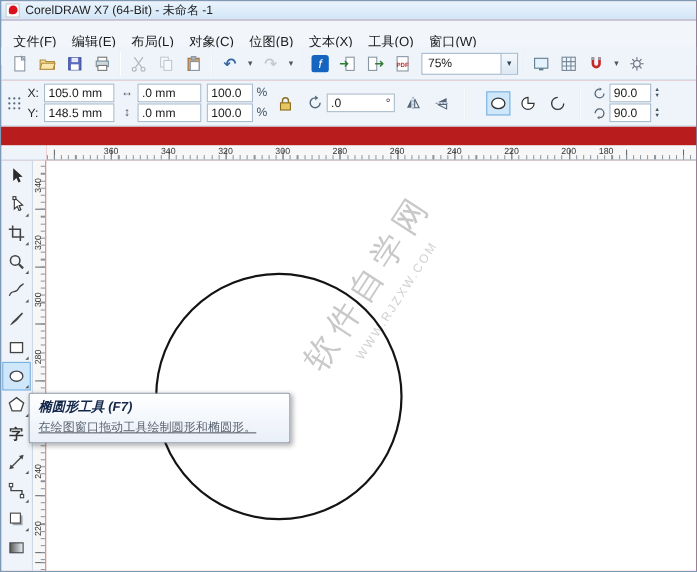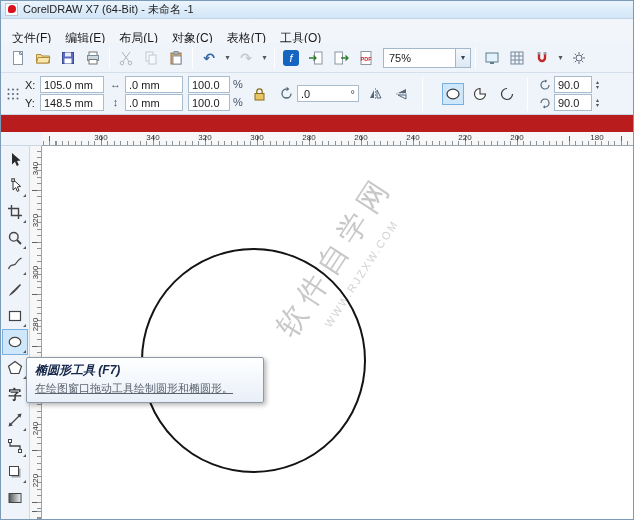--- a/index.html
+++ b/index.html
@@ -78,22 +78,24 @@
   <div class="titlebar">
     <span class="appicon"></span>
     <span class="titletext">CorelDRAW X7 (64-Bit) - 未命名 -1</span>
   </div>
 
   <div class="menubar">
     <span class="mi">文件(F)</span>
     <span class="mi">编辑(E)</span>
     <span class="mi">布局(L)</span>
     <span class="mi">对象(C)</span>
-    <span class="mi">表格(T)</span>
+    <span class="mi">位图(B)</span>
+    <span class="mi">文本(X)</span>
     <span class="mi">工具(O)</span>
+    <span class="mi">窗口(W)</span>
   </div>
 
   <div class="stdbar">
     <div class="tb">
         <svg width="16" height="16" viewBox="0 0 16 16">
           <rect x="3.5" y="1.5" width="9" height="13" fill="#fff" stroke="#8a96a3"></rect>
           <path d="M9.5 1.5 L12.5 4.5 L9.5 4.5 Z" fill="#dfe7ee" stroke="#8a96a3"></path>
         </svg>
       </div>
     <div class="tb">
@@ -325,21 +327,21 @@
   <div class="hruler">
       <span class="rnum h" style="left: 59px;">360</span>
       <span class="rnum h" style="left: 111px;">340</span>
       <span class="rnum h" style="left: 163px;">320</span>
       <span class="rnum h" style="left: 215px;">300</span>
       <span class="rnum h" style="left: 267px;">280</span>
       <span class="rnum h" style="left: 319px;">260</span>
       <span class="rnum h" style="left: 371px;">240</span>
       <span class="rnum h" style="left: 423px;">220</span>
       <span class="rnum h" style="left: 475px;">200</span>
-      <span class="rnum h" style="left: 555px; text-align: center;">180</span>
+      <span class="rnum h" style="left: 509px; text-align: center;">180</span>
     </div>
   <div class="vruler">
       <span class="rnum v" style="top: 18px;">340</span>
       <span class="rnum v" style="top: 70px;">320</span>
       <span class="rnum v" style="top: 122px;">300</span>
       <span class="rnum v" style="top: 174px;">280</span>
       <span class="rnum v" style="top: 226px;">260</span>
       <span class="rnum v" style="top: 278px;">240</span>
       <span class="rnum v" style="top: 330px;">220</span>
     </div>

